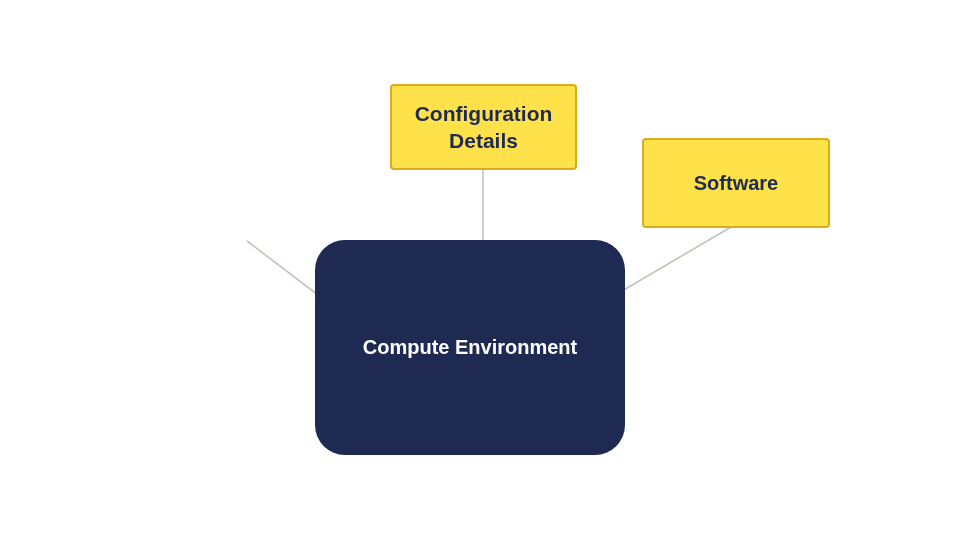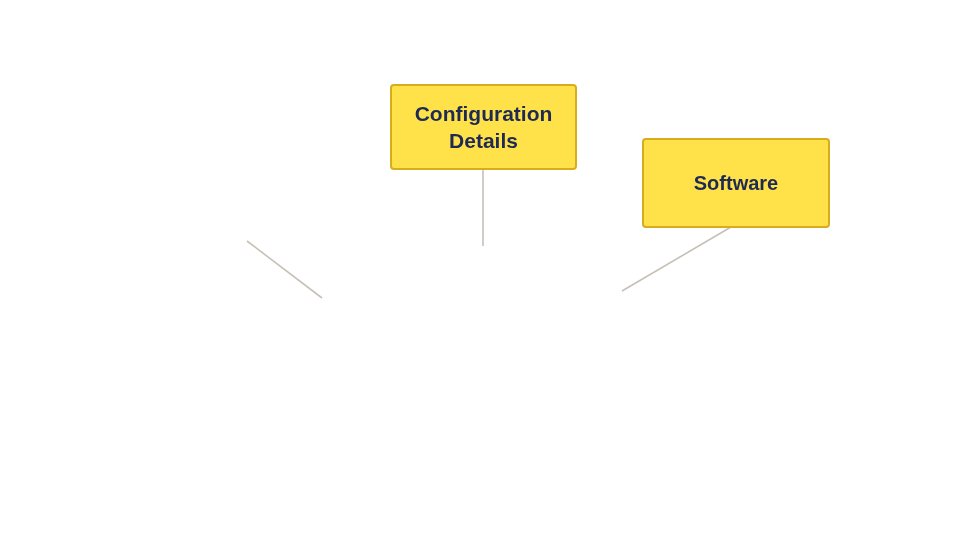--- a/index.html
+++ b/index.html
@@ -87,14 +87,17 @@
 
 
   <div id="node-config" class="node node-yellow">
     <span>Configuration Details</span>
   </div>
 
   <div id="node-software" class="node node-yellow">
     <span>Software</span>
   </div>
 
+  <div id="node-center" class="node node-center">
+    <span>Compute Environment</span>
+  </div>
 
 </div>
 
 </body></html>

